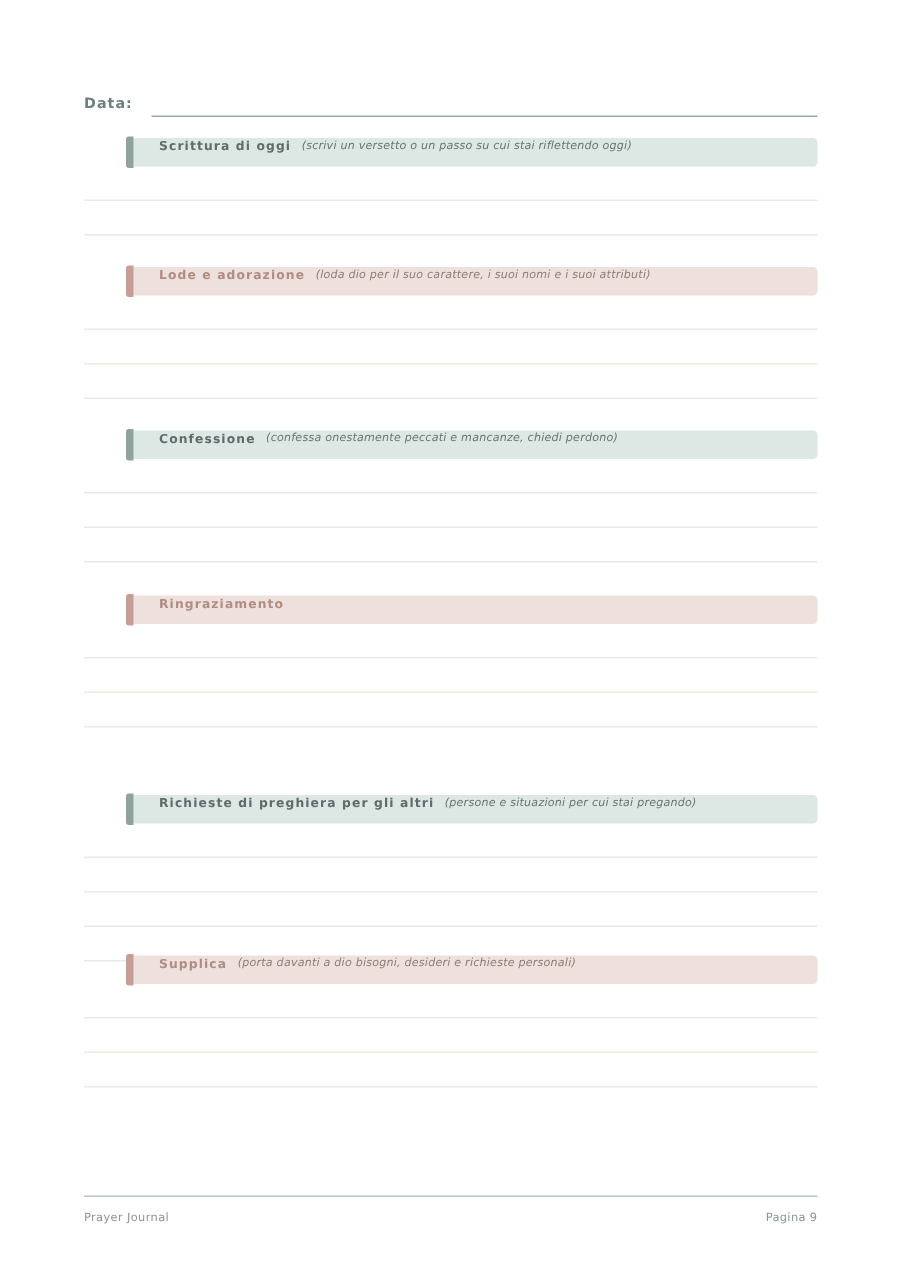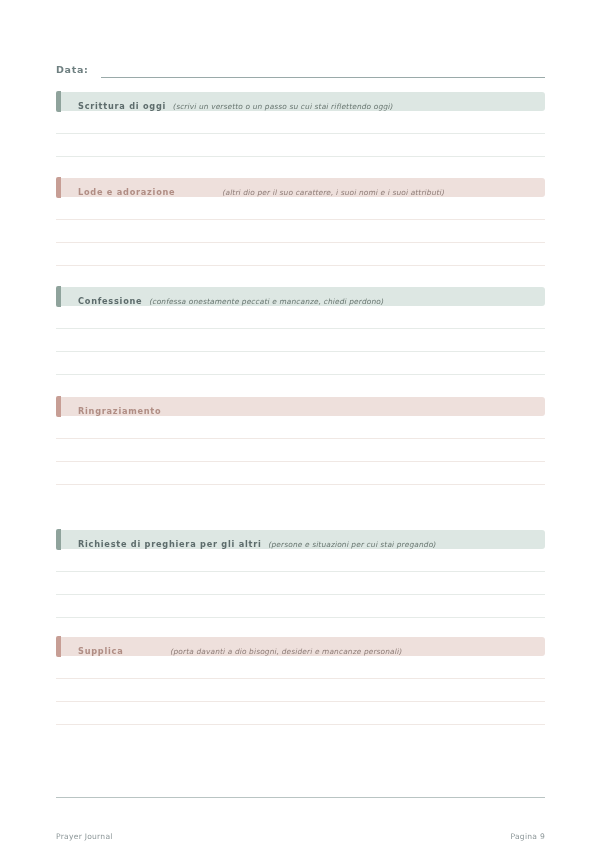--- a/index.html
+++ b/index.html
@@ -53,22 +53,23 @@
   .section {
     position: absolute;
     left: 56px;
     width: 489px;
   }
   .sec-header {
     position: relative;
     height: 19px;
     border-radius: 3px;
     display: flex;
-    align-items: flex-end;
+    align-items: flex-start;
     overflow: visible;
+    margin-left: 28px;
   }
   .sec-header .accent {
     position: absolute;
     left: 0;
     top: -1px;
     width: 5px;
     height: 21px;
     border-radius: 2px 0 0 2px;
   }
   .sec-title {
@@ -87,21 +88,21 @@
   }
 
   
   .theme-green .sec-header { background: #dde7e3; }
   .theme-green .accent { background: #8fa39c; }
   .theme-green .sec-title { color: #5d6c6c; }
   .theme-green .sec-hint { color: #67756f; }
   .theme-green .rule { border-bottom: 1px solid #e6ebe8; }
 
   
-  .theme-pink .sec-header { background: #eee0dc; gap: 40px; }
+  .theme-pink .sec-header { background: #eee0dc; }
   .theme-pink .accent { background: #c79e95; }
   .theme-pink .sec-title { color: #b08d84; }
   .theme-pink .sec-hint { color: #8d7b76; }
   .theme-pink .rule { border-bottom: 1px solid #f0e8e4; }
 
   .lines { margin-top: 0; }
   .rule {
     height: 22px;
     width: 489px;
   }
@@ -120,21 +121,20 @@
   .footer-row {
     display: flex;
     justify-content: space-between;
     align-items: center;
     padding-top: 9px;
   }
   .footer-left, .footer-right {
     font-size: 7.6px;
     color: #8c9698;
     letter-spacing: 0.25px;
-    margin-top: 25px;
   }
 </style>
 </head>
 <body>
 
 <div class="page">
 
   <div class="date-row">
     <span class="date-label">Data:</span>
     <span class="date-line"></span>
@@ -149,21 +149,21 @@
         </div>
         <div class="lines">
           <div class="rule"></div>
           <div class="rule"></div>
         </div>
       </div>
       <div class="section theme-pink" style="top: 178px;">
         <div class="sec-header">
           <span class="accent"></span>
           <span class="sec-title">Lode e adorazione</span>
-          <span class="sec-hint">(altri dio per il suo carattere, i suoi nomi e i suoi attributi)</span>
+          <span class="sec-hint">(loda dio per il suo carattere, i suoi nomi e i suoi attributi)</span>
         </div>
         <div class="lines">
           <div class="rule"></div>
           <div class="rule"></div>
           <div class="rule"></div>
         </div>
       </div>
       <div class="section theme-green" style="top: 287px;">
         <div class="sec-header">
           <span class="accent"></span>
@@ -197,21 +197,21 @@
           <div class="rule"></div>
           <div class="rule"></div>
           <div class="rule"></div>
           <div class="rule"></div>
         </div>
       </div>
       <div class="section theme-pink" style="top: 637px;">
         <div class="sec-header">
           <span class="accent"></span>
           <span class="sec-title">Supplica</span>
-          <span class="sec-hint">(porta davanti a dio bisogni, desideri e mancanze personali)</span>
+          <span class="sec-hint">(porta davanti a dio bisogni, desideri e richieste personali)</span>
         </div>
         <div class="lines">
           <div class="rule"></div>
           <div class="rule"></div>
           <div class="rule"></div>
         </div>
       </div>
     </div>
 
   <div class="footer">

